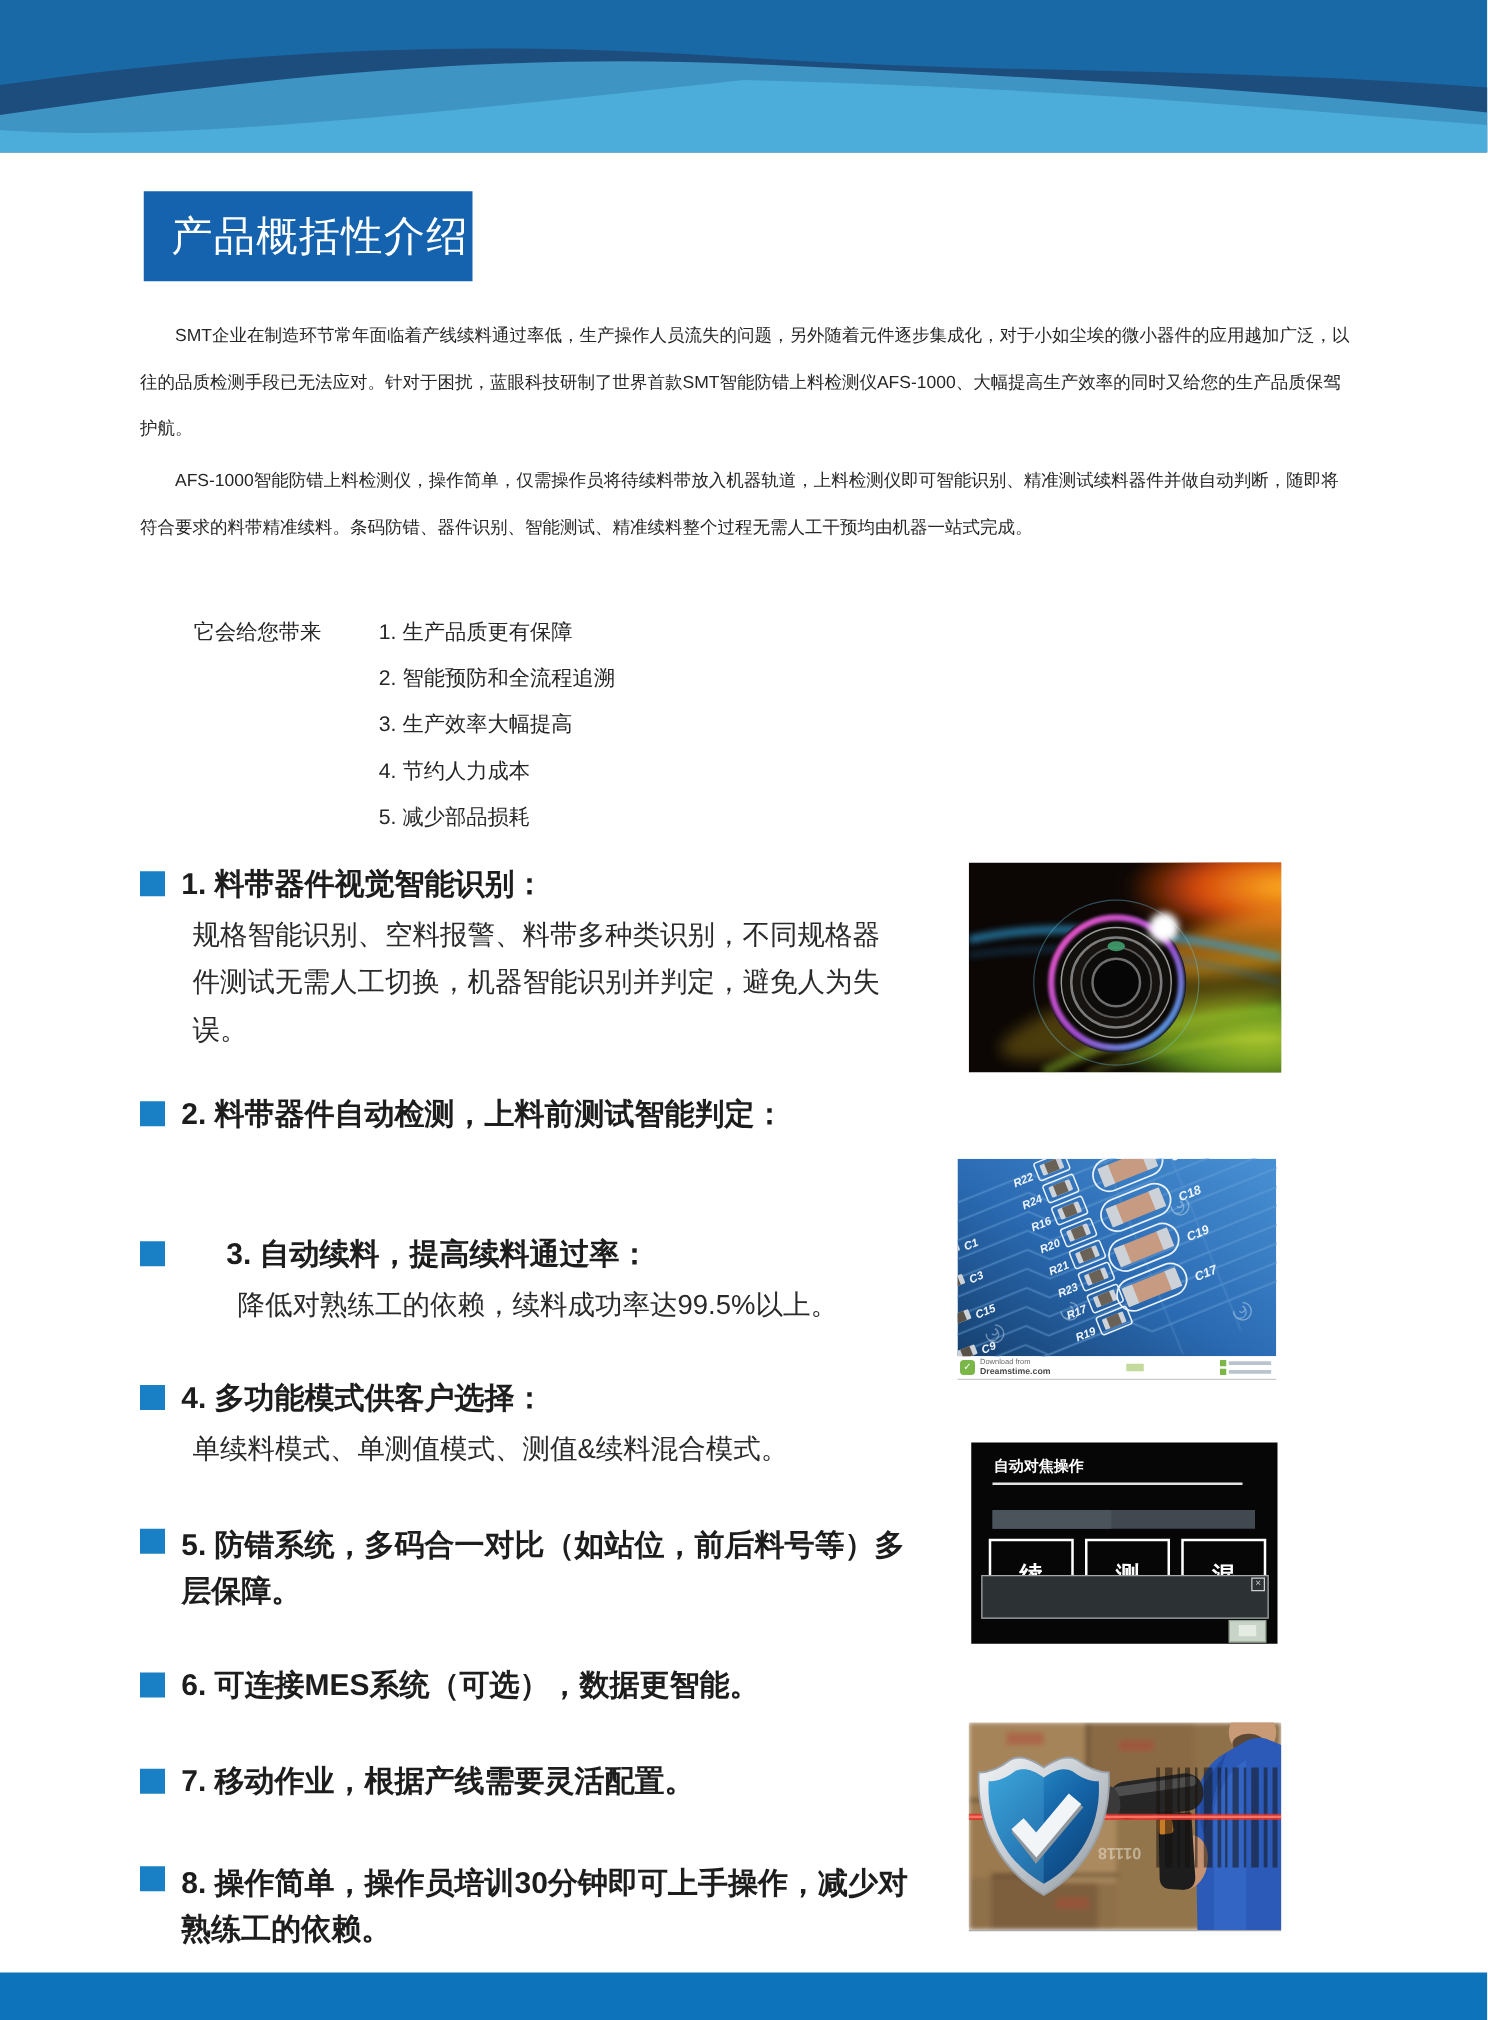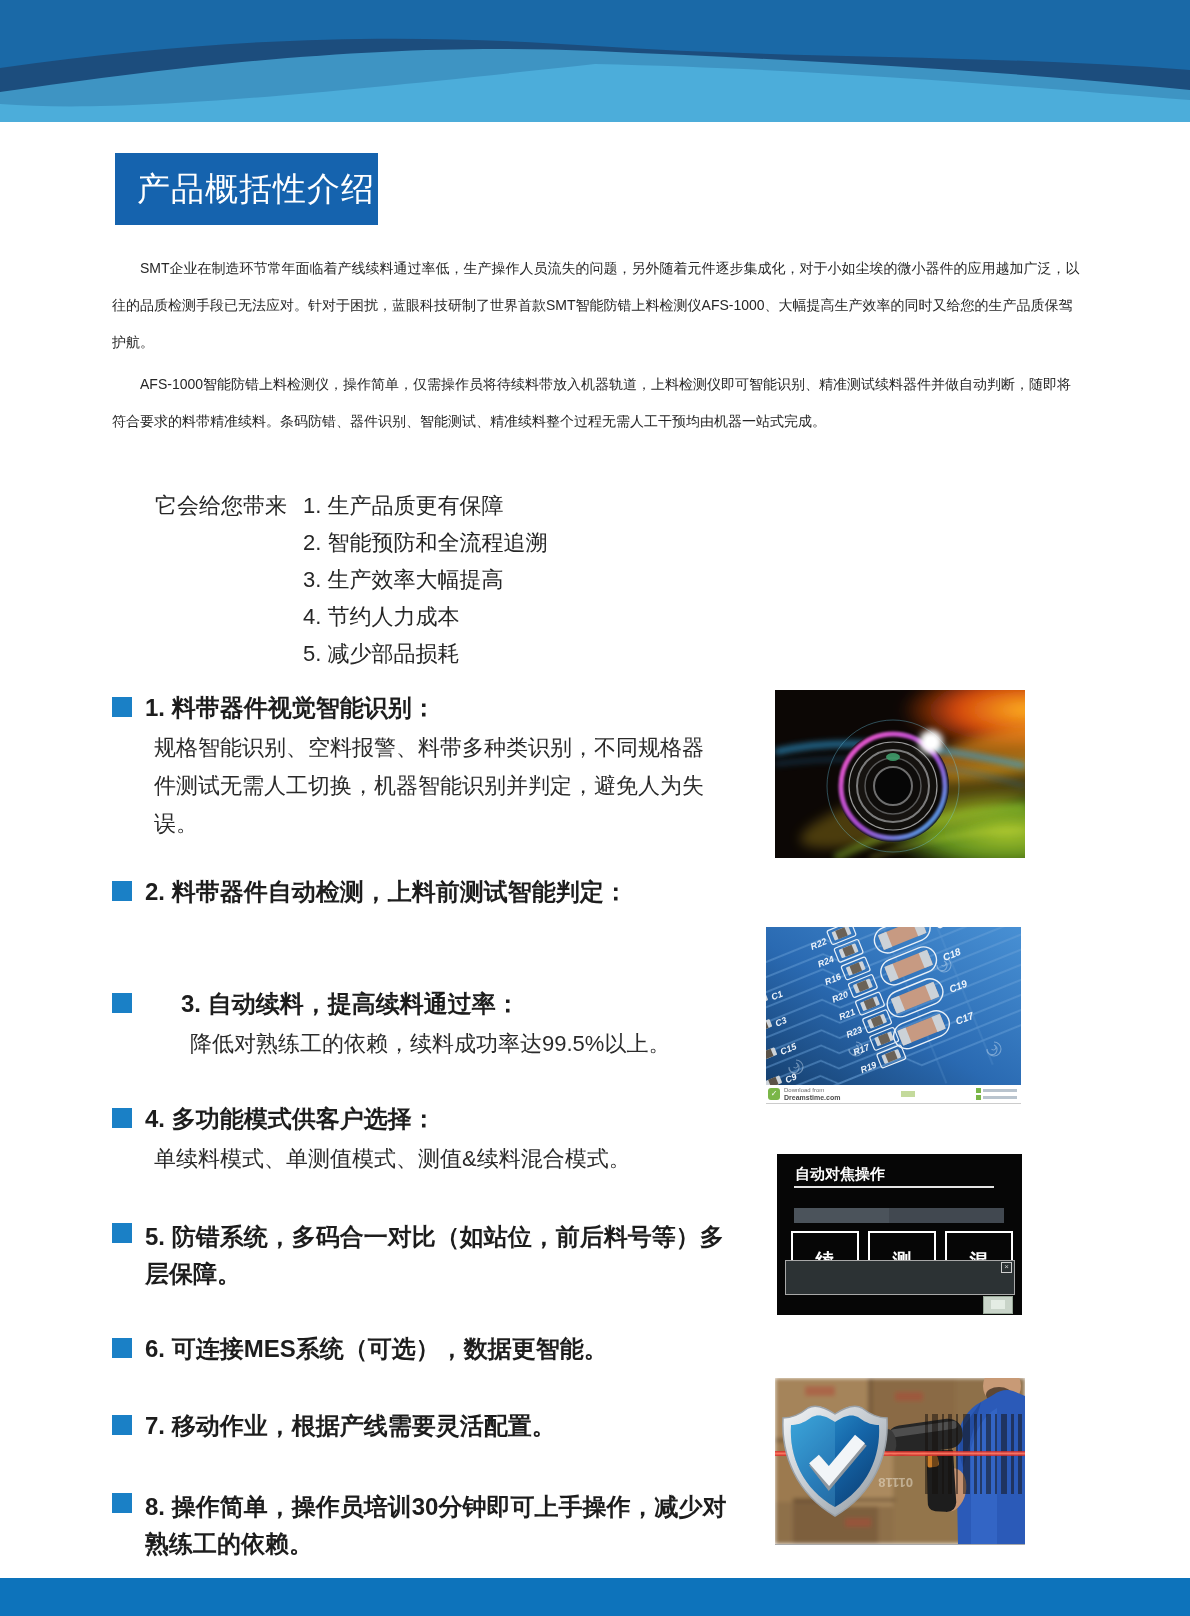--- a/index.html
+++ b/index.html
@@ -11,21 +11,21 @@
   
   .title-box{position:absolute;left:115px;top:153px;width:263px;height:72px;background:#1563ae;
              color:#ffffff;font-weight:normal;font-size:33px;line-height:72px;padding-left:22px;
              box-sizing:border-box;letter-spacing:1px;}
   
   .para{position:absolute;left:112px;width:972px;font-size:14px;line-height:37px;
         text-indent:2em;color:#262626;}
   .p1{top:250px;}
   .p2{top:366px;}
   
-  .benefits{position:absolute;left:155px;top:487px;display:flex;font-size:22px;color:#262626;}
+  .benefits{position:absolute;left:155px;top:487px;display:flex;font-size:17px;color:#262626;}
   .benefits .blabel{width:148px;line-height:37px;}
   .benefits .bitems div{line-height:37px;white-space:nowrap;}
   
   .feature{position:absolute;left:112px;width:640px;display:flex;align-items:flex-start;}
   .bullet{flex:0 0 auto;width:20px;height:20px;background:#1a80c6;margin-top:5px;}
   .ftext{margin-left:13px;width:600px;}
   .fheading{font-weight:bold;font-size:24px;line-height:31px;color:#1d1d1d;}
   .fbody{font-size:22px;line-height:38px;color:#2a2a2a;padding-left:9px;margin-top:6px;width:562px;}
   .f1{top:692px;} .f2{top:876px;} .f3{top:988px;gap:36px;} .f4{top:1103px;}
   .f5{top:1218px;} .f6{top:1333px;} .f7{top:1410px;} .f8{top:1488px;}
@@ -40,21 +40,21 @@
   .dt-text b{font-size:7px;color:#4a4a4a;}
   .dt-fill{flex:1;}
   .dt-mark{width:14px;height:6px;background:#9cc25a;opacity:.6;}
   .dt-tags{display:flex;flex-direction:column;gap:2px;margin-right:4px;}
   .dt-tag{display:flex;align-items:center;gap:2px;}
   .dt-tag i{width:5px;height:5px;background:#7ab648;display:block;}
   .dt-tag s{width:34px;height:3px;background:#b9c4ce;display:block;text-decoration:none;}
   
   .panel{position:absolute;left:777px;top:1154px;width:245px;height:161px;background:#060606;
          box-sizing:border-box;}
-  .panel-title{position:absolute;left:18px;top:11px;color:#ffffff;font-weight:bold;font-size:15px;}
+  .panel-title{position:absolute;left:18px;top:11px;color:#ffffff;font-weight:bold;font-size:12px;}
   .panel-rule{position:absolute;left:17px;top:32px;width:200px;height:2px;background:#e3e3e3;}
   .panel-input{position:absolute;left:17px;top:54px;width:210px;height:15px;background:#414850;}
   .panel-input .sheen{position:absolute;left:0;top:0;width:45%;height:100%;background:#4b535b;}
   .panel-btns{position:absolute;left:14px;top:77px;display:flex;gap:9px;}
   .pbtn{width:68px;height:24px;background:transparent;border:2px solid #ffffff;color:#ffffff;
         font-weight:bold;font-size:19px;line-height:22px;text-align:center;
         font-family:"Liberation Sans","DejaVu Sans",sans-serif;padding:17px;}
   .panel-textarea{position:absolute;left:8px;top:106px;width:228px;height:33px;background:#2c3234;
                   border:1px solid #a8a8a8;}
   .panel-close{position:absolute;right:2px;top:1px;width:9px;height:9px;border:1px solid #cfcfcf;

